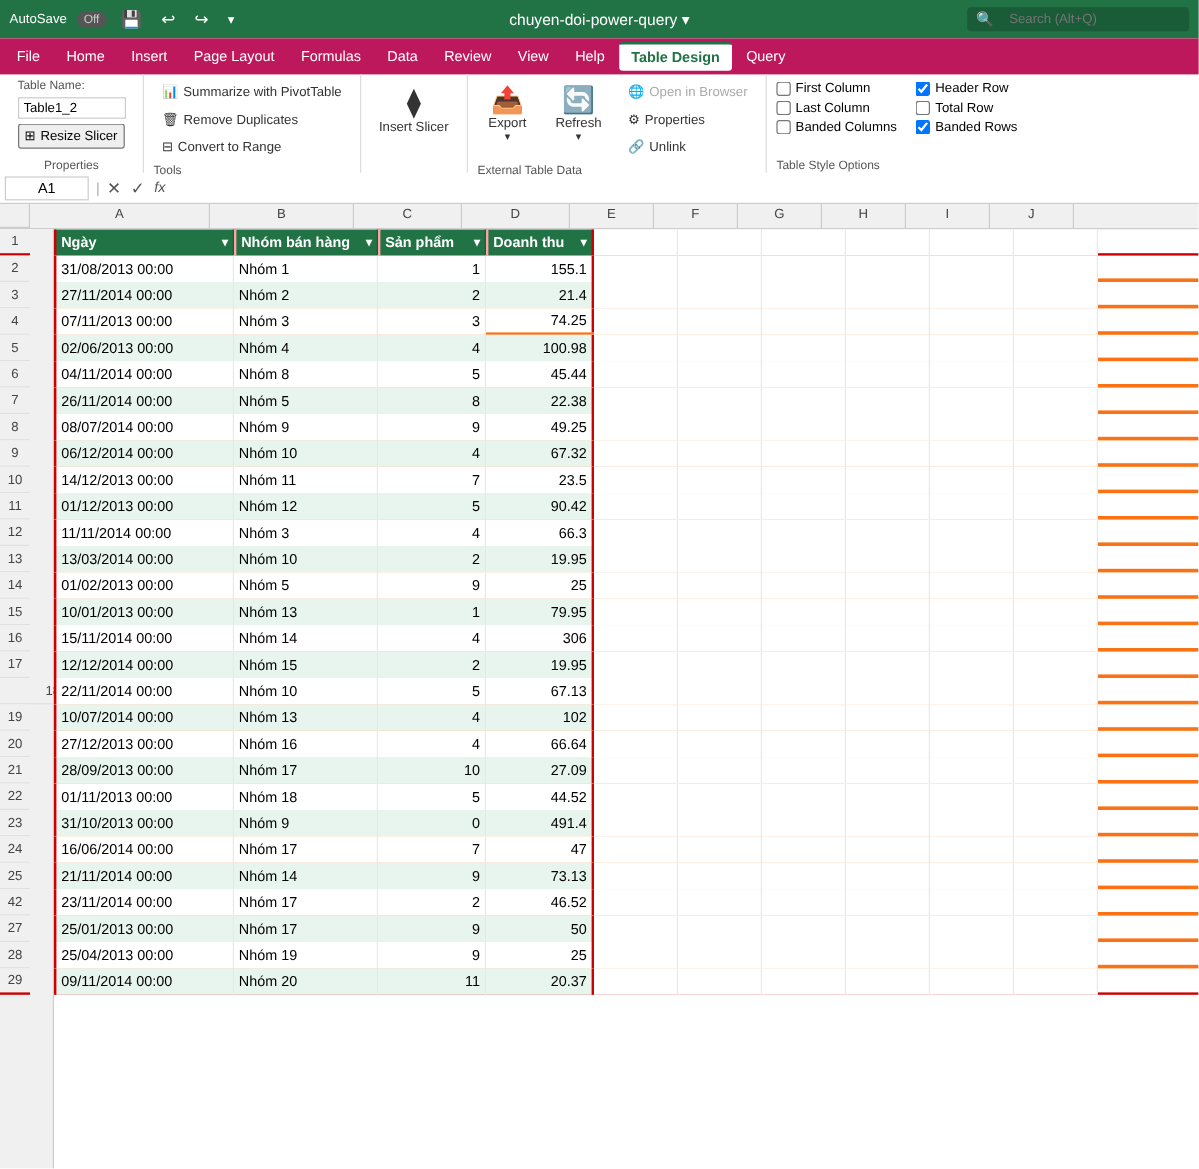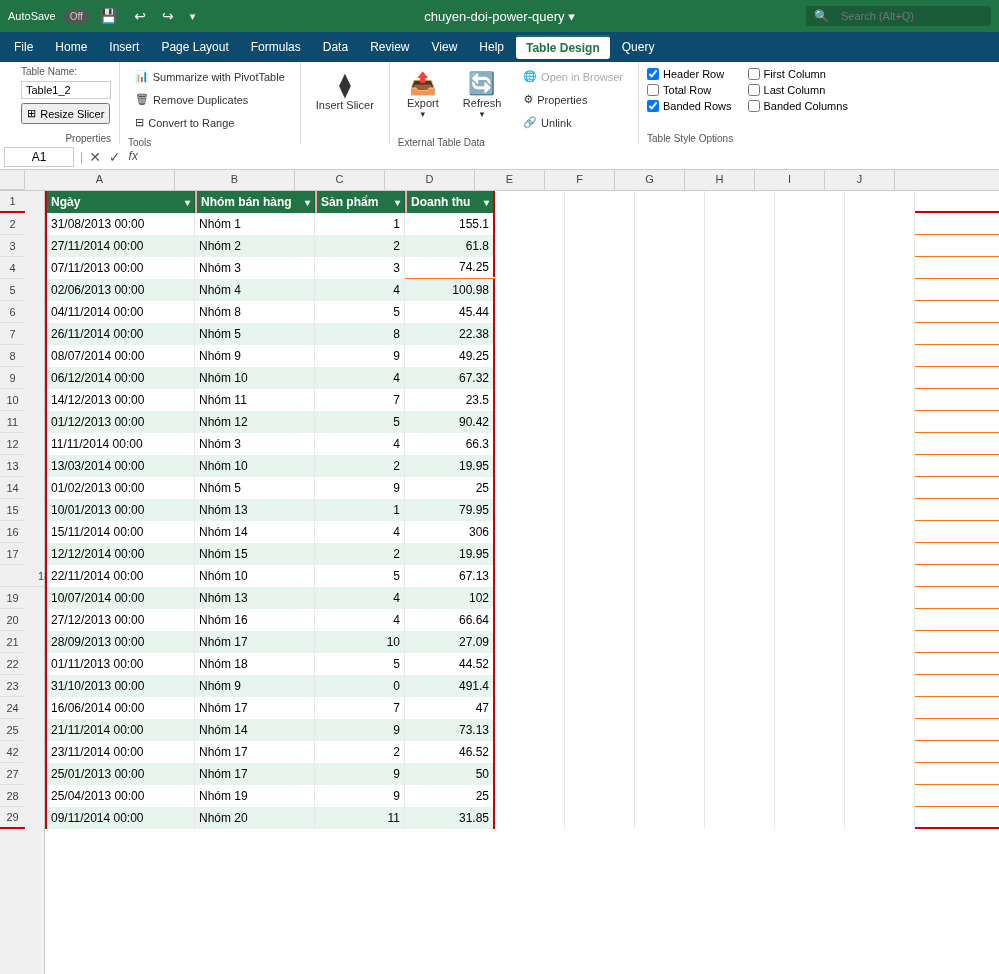--- a/index.html
+++ b/index.html
@@ -18,21 +18,21 @@
     .title-bar-left { display: flex; align-items: center; gap: 8px; flex: 1; }
     .autosave-label { font-size: 11px; }
     .toggle-btn { background: #555; border-radius: 10px; padding: 1px 6px; font-size: 10px; color: #ccc; border: none; cursor: pointer; }
     .title-center { flex: 1; text-align: center; font-size: 13px; }
     .title-right { flex: 1; display: flex; justify-content: flex-end; align-items: center; }
     .search-box { background: #1a5c38; border: 1px solid #3a8a5c; border-radius: 3px; color: white; padding: 2px 8px; font-size: 11px; width: 180px; }
     .undo-btn, .redo-btn, .save-btn { background: none; border: none; color: white; cursor: pointer; font-size: 14px; padding: 2px 4px; }
 
     
     .menu-bar {
-      background: #0c4a6e;
+      background: #be185d;
       color: white;
       height: 30px;
       display: flex;
       align-items: center;
       padding: 0 4px;
       gap: 2px;
     }
     .menu-item {
       padding: 4px 10px;
       cursor: pointer;
@@ -138,21 +138,21 @@
       border-bottom: 1px solid #e0e0e0;
       text-align: center;
       font-size: 11px;
       color: #444;
       display: flex;
       align-items: center;
       justify-content: center;
       background: #f0f0f0;
     }
     .sheet-grid { flex: 1; overflow: hidden; display: flex; flex-direction: column; }
-    .sheet-row { display: flex; border-bottom: 1px solid #f97316; }
+    .sheet-row { display: flex; border-bottom: 3px solid #f97316; }
     .sheet-cell {
       border-right: 1px solid #e8e8e8;
       padding: 2px 4px;
       font-size: 12px;
       overflow: hidden;
       white-space: nowrap;
       display: flex;
       align-items: center;
     }
     .sheet-cell.header-cell {
@@ -218,21 +218,21 @@
   <div class="menu-item">Data</div>
   <div class="menu-item">Review</div>
   <div class="menu-item">View</div>
   <div class="menu-item">Help</div>
   <div class="menu-item active">Table Design</div>
   <div class="menu-item">Query</div>
 </div>
 
 <div class="ribbon-section-wrapper">
 
-  <div class="ribbon-group" style="min-width:120px; align-items:flex-end;">
+  <div class="ribbon-group" style="min-width:120px; align-items:center;">
     <div class="ribbon-content" style="flex-direction:column; gap:4px;">
       <div style="font-size:10px; color:#555; margin-top:4px;">Table Name:</div>
       <input class="table-name-input" value="Table1_2" style="">
       <button class="resize-btn">
         <span>⊞</span>
         <span>Resize Slicer</span>
       </button>
     </div>
     <div class="ribbon-group-label">Properties</div>
   </div>
@@ -292,44 +292,44 @@
         </button>
       </div>
     </div>
     <div class="ribbon-group-label">External Table Data</div>
   </div>
 
   <div class="ribbon-group" style="min-width:280px; align-items:flex-start; border-right:none;">
     <div style="display:flex; gap:16px; margin-top:6px; flex:1;">
       <div style="display:flex; flex-direction:column; gap:4px;">
         <label class="checkbox-row">
+          <input type="checkbox" style="">
+          <span>First Column</span>
+        </label>
+        <label class="checkbox-row">
+          <input type="checkbox" style="">
+          <span>Last Column</span>
+        </label>
+        <label class="checkbox-row">
+          <input type="checkbox" style="">
+          <span>Banded Columns</span>
+        </label>
+      </div>
+      <div style="display:flex; flex-direction:column; gap:4px;">
+        <label class="checkbox-row">
           <input type="checkbox" checked="" style="">
           <span>Header Row</span>
         </label>
         <label class="checkbox-row">
           <input type="checkbox" style="">
           <span>Total Row</span>
         </label>
         <label class="checkbox-row">
           <input type="checkbox" checked="" style="">
           <span>Banded Rows</span>
-        </label>
-      </div>
-      <div style="display:flex; flex-direction:column; gap:4px;">
-        <label class="checkbox-row">
-          <input type="checkbox" style="">
-          <span>First Column</span>
-        </label>
-        <label class="checkbox-row">
-          <input type="checkbox" style="">
-          <span>Last Column</span>
-        </label>
-        <label class="checkbox-row">
-          <input type="checkbox" style="">
-          <span>Banded Columns</span>
         </label>
       </div>
     </div>
     <div class="ribbon-group-label">Table Style Options</div>
   </div>
 
 </div>
 
 <div class="formula-bar">
   <input class="cell-ref-box" value="A1" style="">
@@ -414,21 +414,21 @@
           <div class="sheet-cell white" style="width: 70px; min-width: 70px; height: 22px;"></div>
           <div class="sheet-cell white" style="width: 70px; min-width: 70px; height: 22px;"></div>
           <div class="sheet-cell white" style="width: 70px; min-width: 70px; height: 22px;"></div>
           <div class="sheet-cell white" style="width: 70px; min-width: 70px; height: 22px;"></div>
           <div class="sheet-cell white" style="width: 70px; min-width: 70px; height: 22px;"></div>
         </div>
         <div class="sheet-row" style="height: 22px;">
           <div class="sheet-cell banded" style="width: 150px; min-width: 150px; height: 22px; border-left: 2px solid rgb(204, 0, 0);">27/11/2014 00:00</div>
           <div class="sheet-cell banded" style="width: 120px; min-width: 120px; height: 22px;">Nhóm 2</div>
           <div class="sheet-cell banded" style="width: 90px; min-width: 90px; height: 22px; justify-content: flex-end;">2</div>
-          <div class="sheet-cell banded" style="width: 90px; min-width: 90px; height: 22px; border-right: 2px solid rgb(204, 0, 0); justify-content: flex-end;">61.8</div>
+          <div class="sheet-cell banded" style="width: 90px; min-width: 90px; height: 22px; border-right: 2px solid rgb(204, 0, 0); justify-content: flex-end;">21.4</div>
           <div class="sheet-cell white" style="width: 70px; min-width: 70px; height: 22px;"></div>
           <div class="sheet-cell white" style="width: 70px; min-width: 70px; height: 22px;"></div>
           <div class="sheet-cell white" style="width: 70px; min-width: 70px; height: 22px;"></div>
           <div class="sheet-cell white" style="width: 70px; min-width: 70px; height: 22px;"></div>
           <div class="sheet-cell white" style="width: 70px; min-width: 70px; height: 22px;"></div>
           <div class="sheet-cell white" style="width: 70px; min-width: 70px; height: 22px;"></div>
         </div>
         <div class="sheet-row" style="height: 22px;">
           <div class="sheet-cell white" style="width: 150px; min-width: 150px; height: 22px; border-left: 2px solid rgb(204, 0, 0);">07/11/2013 00:00</div>
           <div class="sheet-cell white" style="width: 120px; min-width: 120px; height: 22px;">Nhóm 3</div>
@@ -726,21 +726,21 @@
           <div class="sheet-cell white" style="width: 70px; min-width: 70px; height: 22px;"></div>
           <div class="sheet-cell white" style="width: 70px; min-width: 70px; height: 22px;"></div>
           <div class="sheet-cell white" style="width: 70px; min-width: 70px; height: 22px;"></div>
           <div class="sheet-cell white" style="width: 70px; min-width: 70px; height: 22px;"></div>
           <div class="sheet-cell white" style="width: 70px; min-width: 70px; height: 22px;"></div>
         </div>
         <div class="sheet-row" style="height: 22px; border-bottom: 2px solid rgb(204, 0, 0);">
           <div class="sheet-cell banded" style="width: 150px; min-width: 150px; height: 22px; border-left: 2px solid rgb(204, 0, 0);">09/11/2014 00:00</div>
           <div class="sheet-cell banded" style="width: 120px; min-width: 120px; height: 22px;">Nhóm 20</div>
           <div class="sheet-cell banded" style="width: 90px; min-width: 90px; height: 22px; justify-content: flex-end;">11</div>
-          <div class="sheet-cell banded" style="width: 90px; min-width: 90px; height: 22px; border-right: 2px solid rgb(204, 0, 0); justify-content: flex-end;">31.85</div>
+          <div class="sheet-cell banded" style="width: 90px; min-width: 90px; height: 22px; border-right: 2px solid rgb(204, 0, 0); justify-content: flex-end;">20.37</div>
           <div class="sheet-cell white" style="width: 70px; min-width: 70px; height: 22px;"></div>
           <div class="sheet-cell white" style="width: 70px; min-width: 70px; height: 22px;"></div>
           <div class="sheet-cell white" style="width: 70px; min-width: 70px; height: 22px;"></div>
           <div class="sheet-cell white" style="width: 70px; min-width: 70px; height: 22px;"></div>
           <div class="sheet-cell white" style="width: 70px; min-width: 70px; height: 22px;"></div>
           <div class="sheet-cell white" style="width: 70px; min-width: 70px; height: 22px;"></div>
         </div>
       </div>
   </div>
 </div>

